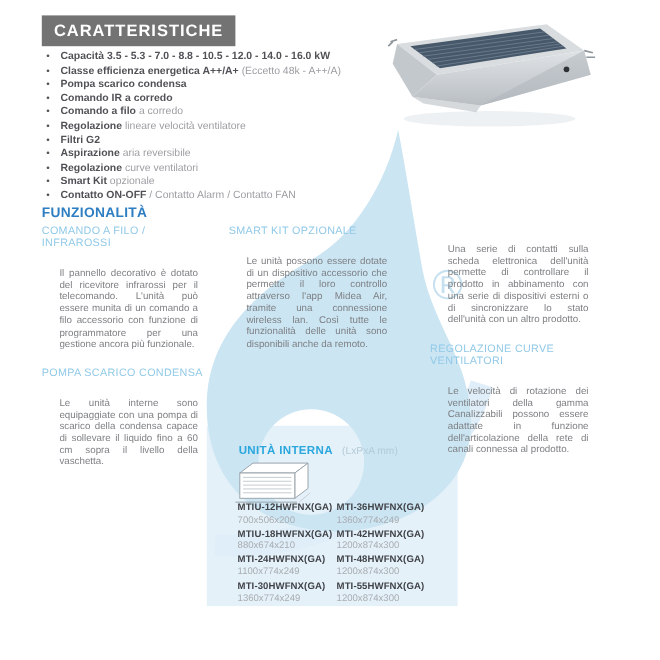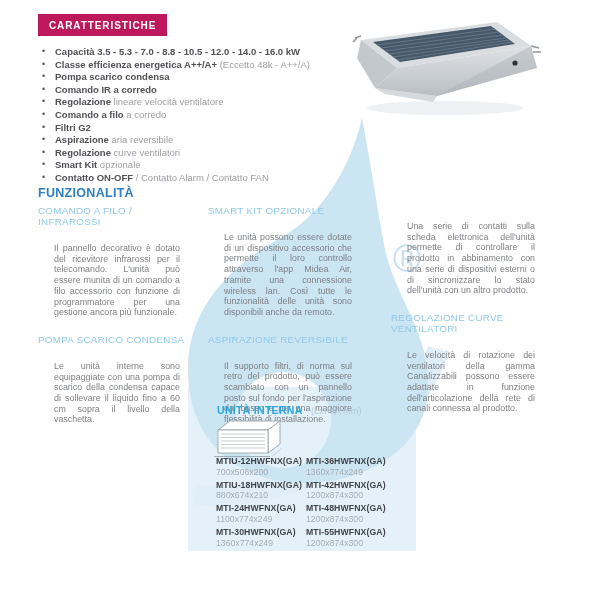--- a/index.html
+++ b/index.html
@@ -3,22 +3,22 @@
 <meta charset="utf-8">
 <style>
   html,body{margin:0;padding:0;background:#ffffff;}
   #page{
     position:relative;width:600px;height:600px;overflow:hidden;
     background:#ffffff;font-family:"Liberation Sans",sans-serif;
     -webkit-font-smoothing:antialiased;
   }
   
   .badge{
-    position:absolute;left:38px;top:14px;background:#be185d;color:#ffffff;
-    font-size:10px;font-weight:bold;letter-spacing:.9px;padding:6px 11px 5px 11px;
+    position:absolute;left:38px;top:14px;background:#737373;color:#ffffff;
+    font-size:15px;font-weight:bold;letter-spacing:.9px;padding:6px 11px 5px 11px;
   }
   
   .features{position:absolute;left:40px;top:47px;width:320px;margin:0;padding:0;list-style:none;}
   .features li{
     position:relative;padding-left:15px;margin-bottom:3px;
     font-size:9.5px;line-height:9.6px;color:#54555a;
   }
   .features li::before{
     content:"•";position:absolute;left:2px;top:0;color:#54555a;font-size:9px;
   }
@@ -76,22 +76,22 @@
     <text x="393" y="272" font-size="38" font-family="Liberation Sans, sans-serif" fill="#c6e0f0">®</text>
   </svg>
 
   <div class="badge">CARATTERISTICHE</div>
 
   <ul class="features">
     <li><span class="b">Capacità 3.5 - 5.3 - 7.0 - 8.8 - 10.5 - 12.0 - 14.0 - 16.0 kW</span><span class="r"></span></li>
     <li><span class="b">Classe efficienza energetica A++/A+</span><span class="r"> (Eccetto 48k - A++/A)</span></li>
     <li><span class="b">Pompa scarico condensa</span><span class="r"></span></li>
     <li><span class="b">Comando IR a corredo</span><span class="r"></span></li>
+    <li><span class="b">Comando a filo</span><span class="r"> a corredo</span></li>
     <li><span class="b">Regolazione</span><span class="r"> lineare velocità ventilatore</span></li>
-    <li><span class="b">Comando a filo</span><span class="r"> a corredo</span></li>
     <li><span class="b">Filtri G2</span><span class="r"></span></li>
     <li><span class="b">Aspirazione</span><span class="r"> aria reversibile</span></li>
     <li><span class="b">Regolazione</span><span class="r"> curve ventilatori</span></li>
     <li><span class="b">Smart Kit</span><span class="r"> opzionale</span></li>
     <li><span class="b">Contatto ON-OFF</span><span class="r"> / Contatto Alarm / Contatto FAN</span></li>
   </ul>
 
   <svg class="photo" viewBox="0 0 205 122" aria-hidden="true">
     <defs>
       <linearGradient id="bodyg" x1="0" y1="0" x2="0" y2="1">
@@ -128,24 +128,20 @@
       <h3 class="subhead">COMANDO A FILO / INFRAROSSI</h3>
       <p>Il pannello decorativo è dotato del ricevitore infrarossi per il telecomando. L'unità può essere munita di un comando a filo accessorio con funzione di programmatore per una gestione ancora più funzionale.</p>
       <div class="sec2">
         <h3 class="subhead">POMPA SCARICO CONDENSA</h3>
         <p>Le unità interne sono equipaggiate con una pompa di scarico della condensa capace di sollevare il liquido fino a 60 cm sopra il livello della vaschetta.</p>
       </div>
     </div>
     <div class="col c2">
       <h3 class="subhead">SMART KIT OPZIONALE</h3>
       <p>Le unità possono essere dotate di un dispositivo accessorio che permette il loro controllo attraverso l'app Midea Air, tramite una connessione wireless lan. Così tutte le funzionalità delle unità sono disponibili anche da remoto.</p>
-      <div class="sec2">
-        <h3 class="subhead">ASPIRAZIONE REVERSIBILE</h3>
-        <p>Il supporto filtri, di norma sul retro del prodotto, può essere scambiato con un pannello posto sul fondo per l'aspirazione dal basso e per una maggiore flessibilità di installazione.</p>
-      </div>
     </div>
     <div class="col c3">
       <p>Una serie di contatti sulla scheda elettronica dell'unità permette di controllare il prodotto in abbinamento con una serie di dispositivi esterni o di sincronizzare lo stato dell'unità con un altro prodotto.</p>
       <div class="sec2">
         <h3 class="subhead">REGOLAZIONE CURVE VENTILATORI</h3>
         <p>Le velocità di rotazione dei ventilatori della gamma Canalizzabili possono essere adattate in funzione dell'articolazione della rete di canali connessa al prodotto.</p>
       </div>
     </div>
   </div>
 

